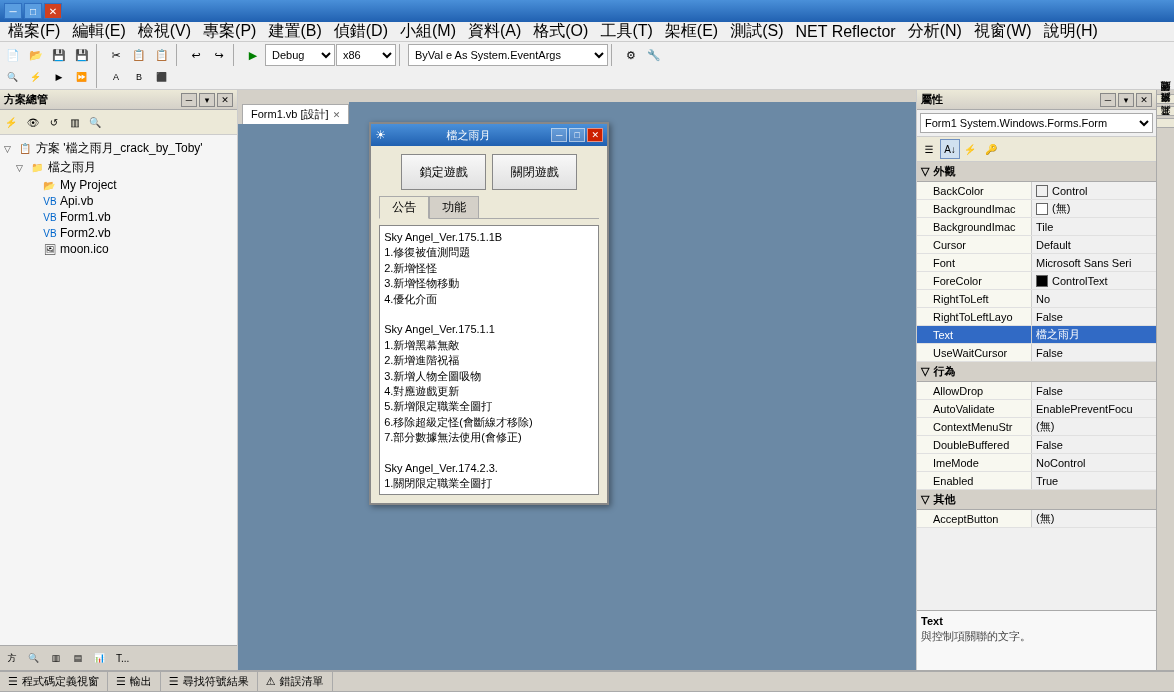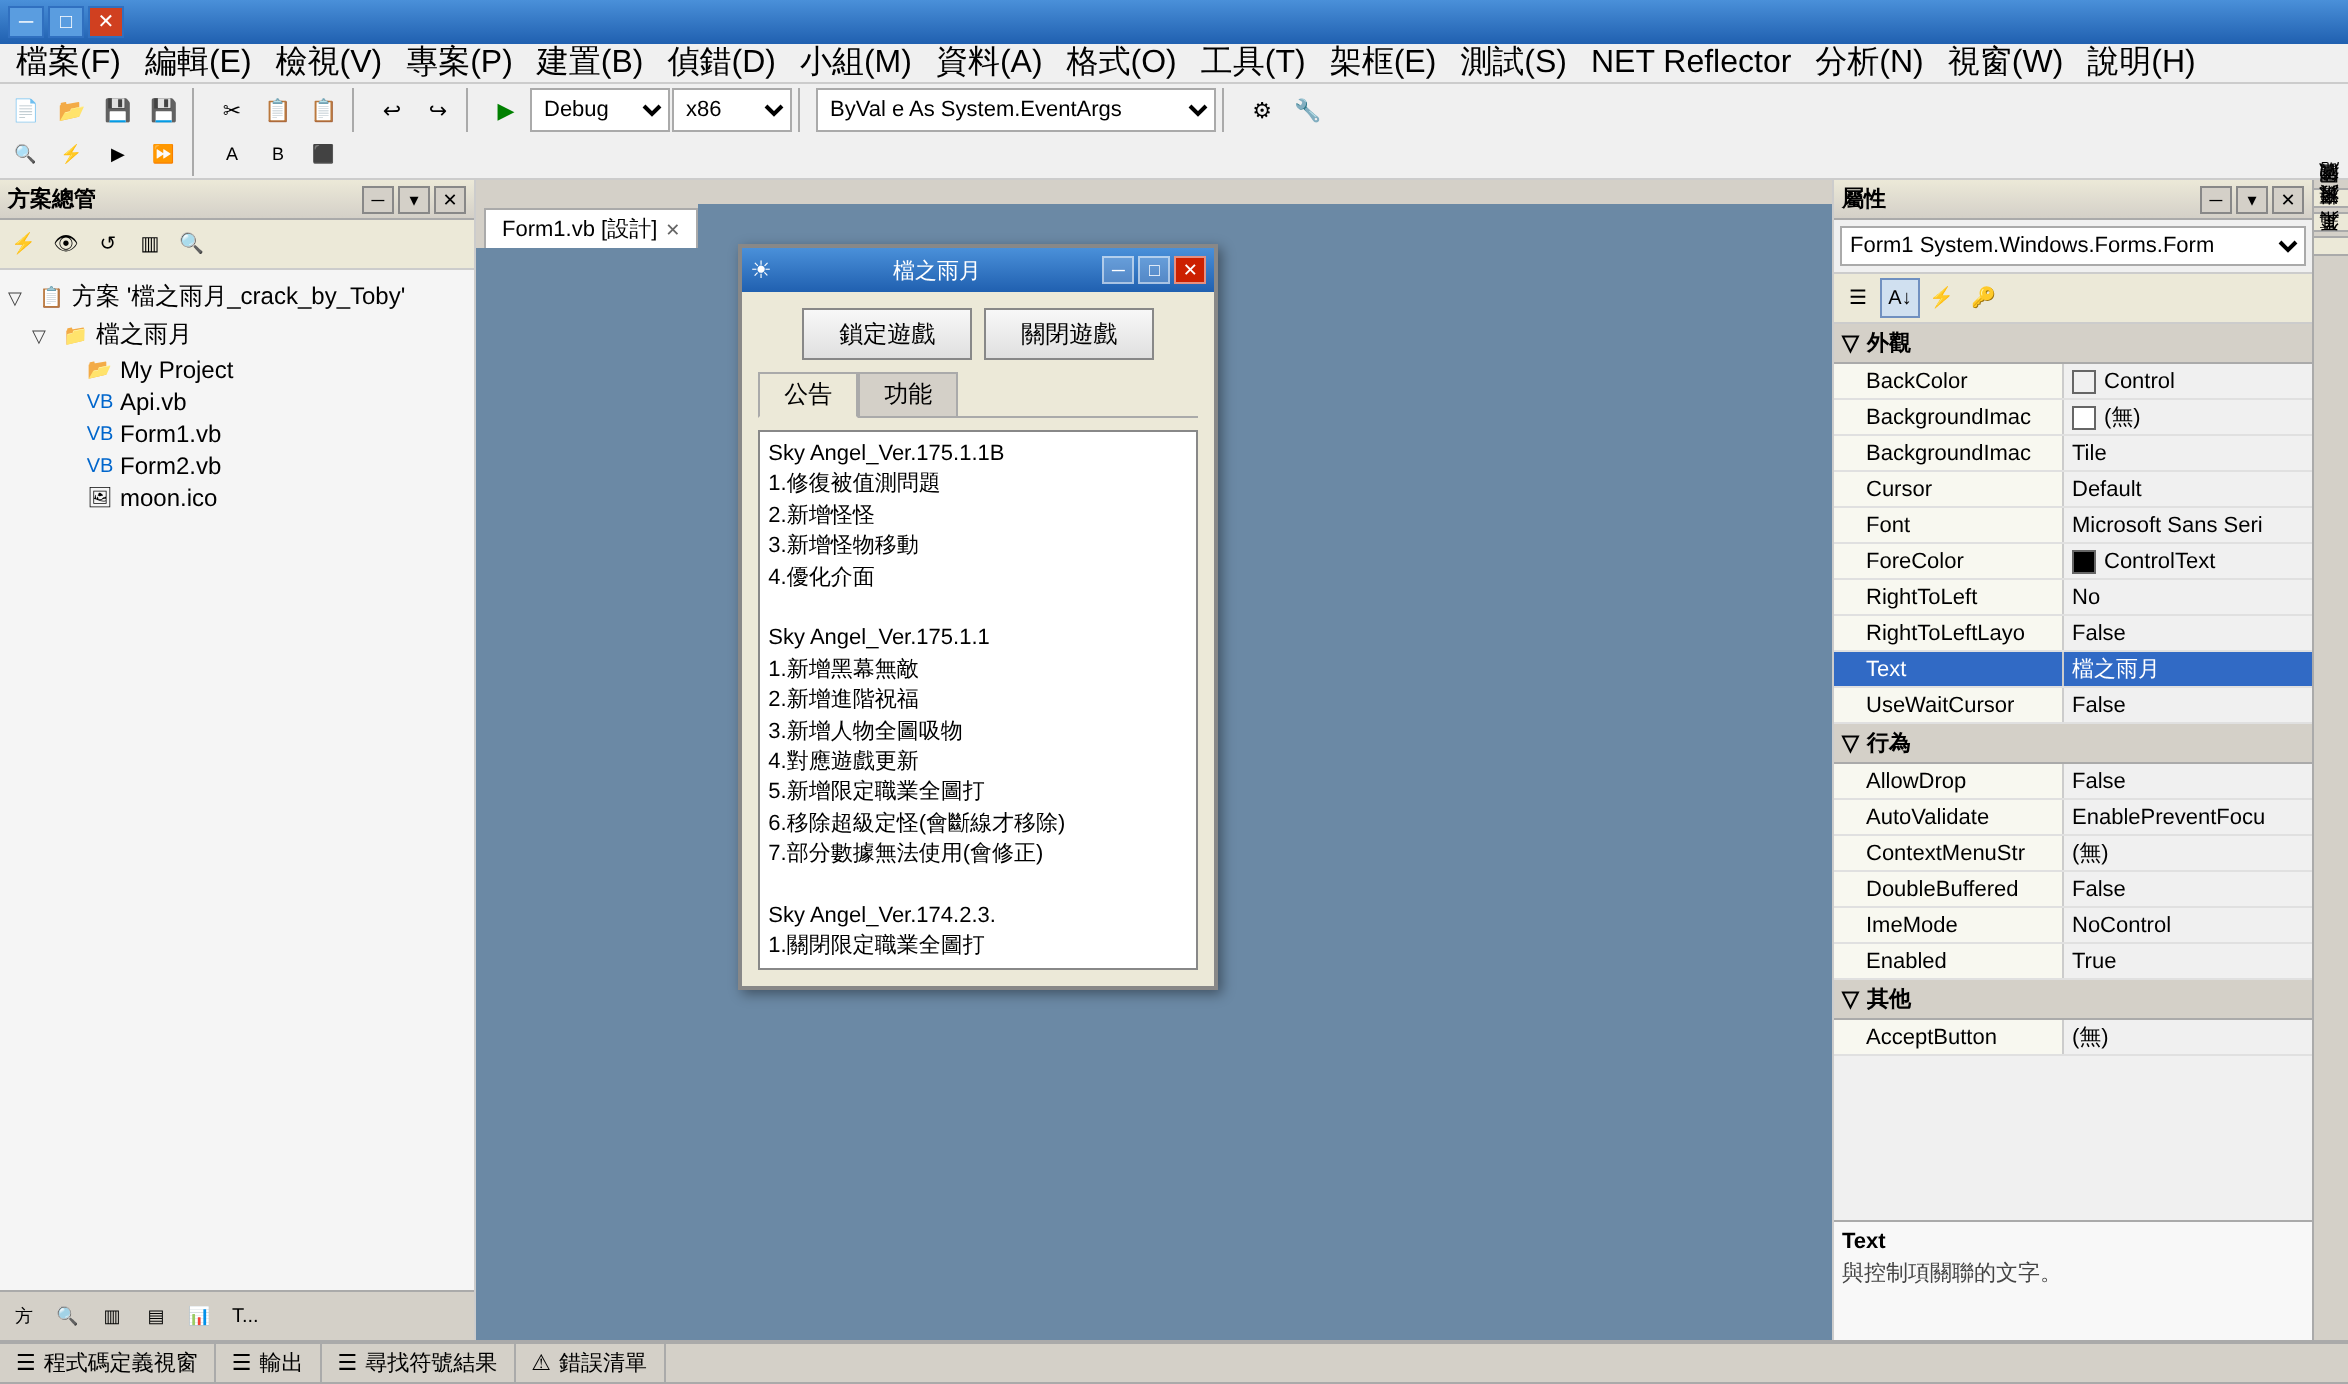--- a/index.html
+++ b/index.html
@@ -141,21 +141,21 @@
       font-size: 11px;
     }
     .form-titlebar-icon { font-size: 12px; }
     .form-titlebar-controls { display: flex; gap: 2px; }
     .form-title-btn { width: 16px; height: 14px; background: rgba(255,255,255,0.2); border: 1px solid rgba(255,255,255,0.5); color: white; font-size: 9px; cursor: pointer; display: flex; align-items: center; justify-content: center; }
     .form-title-btn.close { background: #cc2000; }
 
     .form-body { padding: 8px; display: flex; flex-direction: column; gap: 6px; }
     .form-buttons { display: flex; gap: 6px; justify-content: center; }
     .form-btn {
-      width: 85px; height: 26px;
+      width: 85px; height: 36px;
       background: linear-gradient(to bottom, #f8f8f8, #e0e0e0);
       border: 1px solid #888;
       font-size: 12px;
       cursor: pointer;
       display: flex; align-items: center; justify-content: center;
     }
 
     .form-tabs { display: flex; gap: 0; border-bottom: 1px solid #aaa; }
     .form-tab { padding: 2px 12px; border: 1px solid #aaa; border-bottom: none; background: #d4d0c8; font-size: 12px; cursor: pointer; }
     .form-tab.active { background: #ece9d8; border-bottom: 1px solid #ece9d8; margin-bottom: -1px; }

